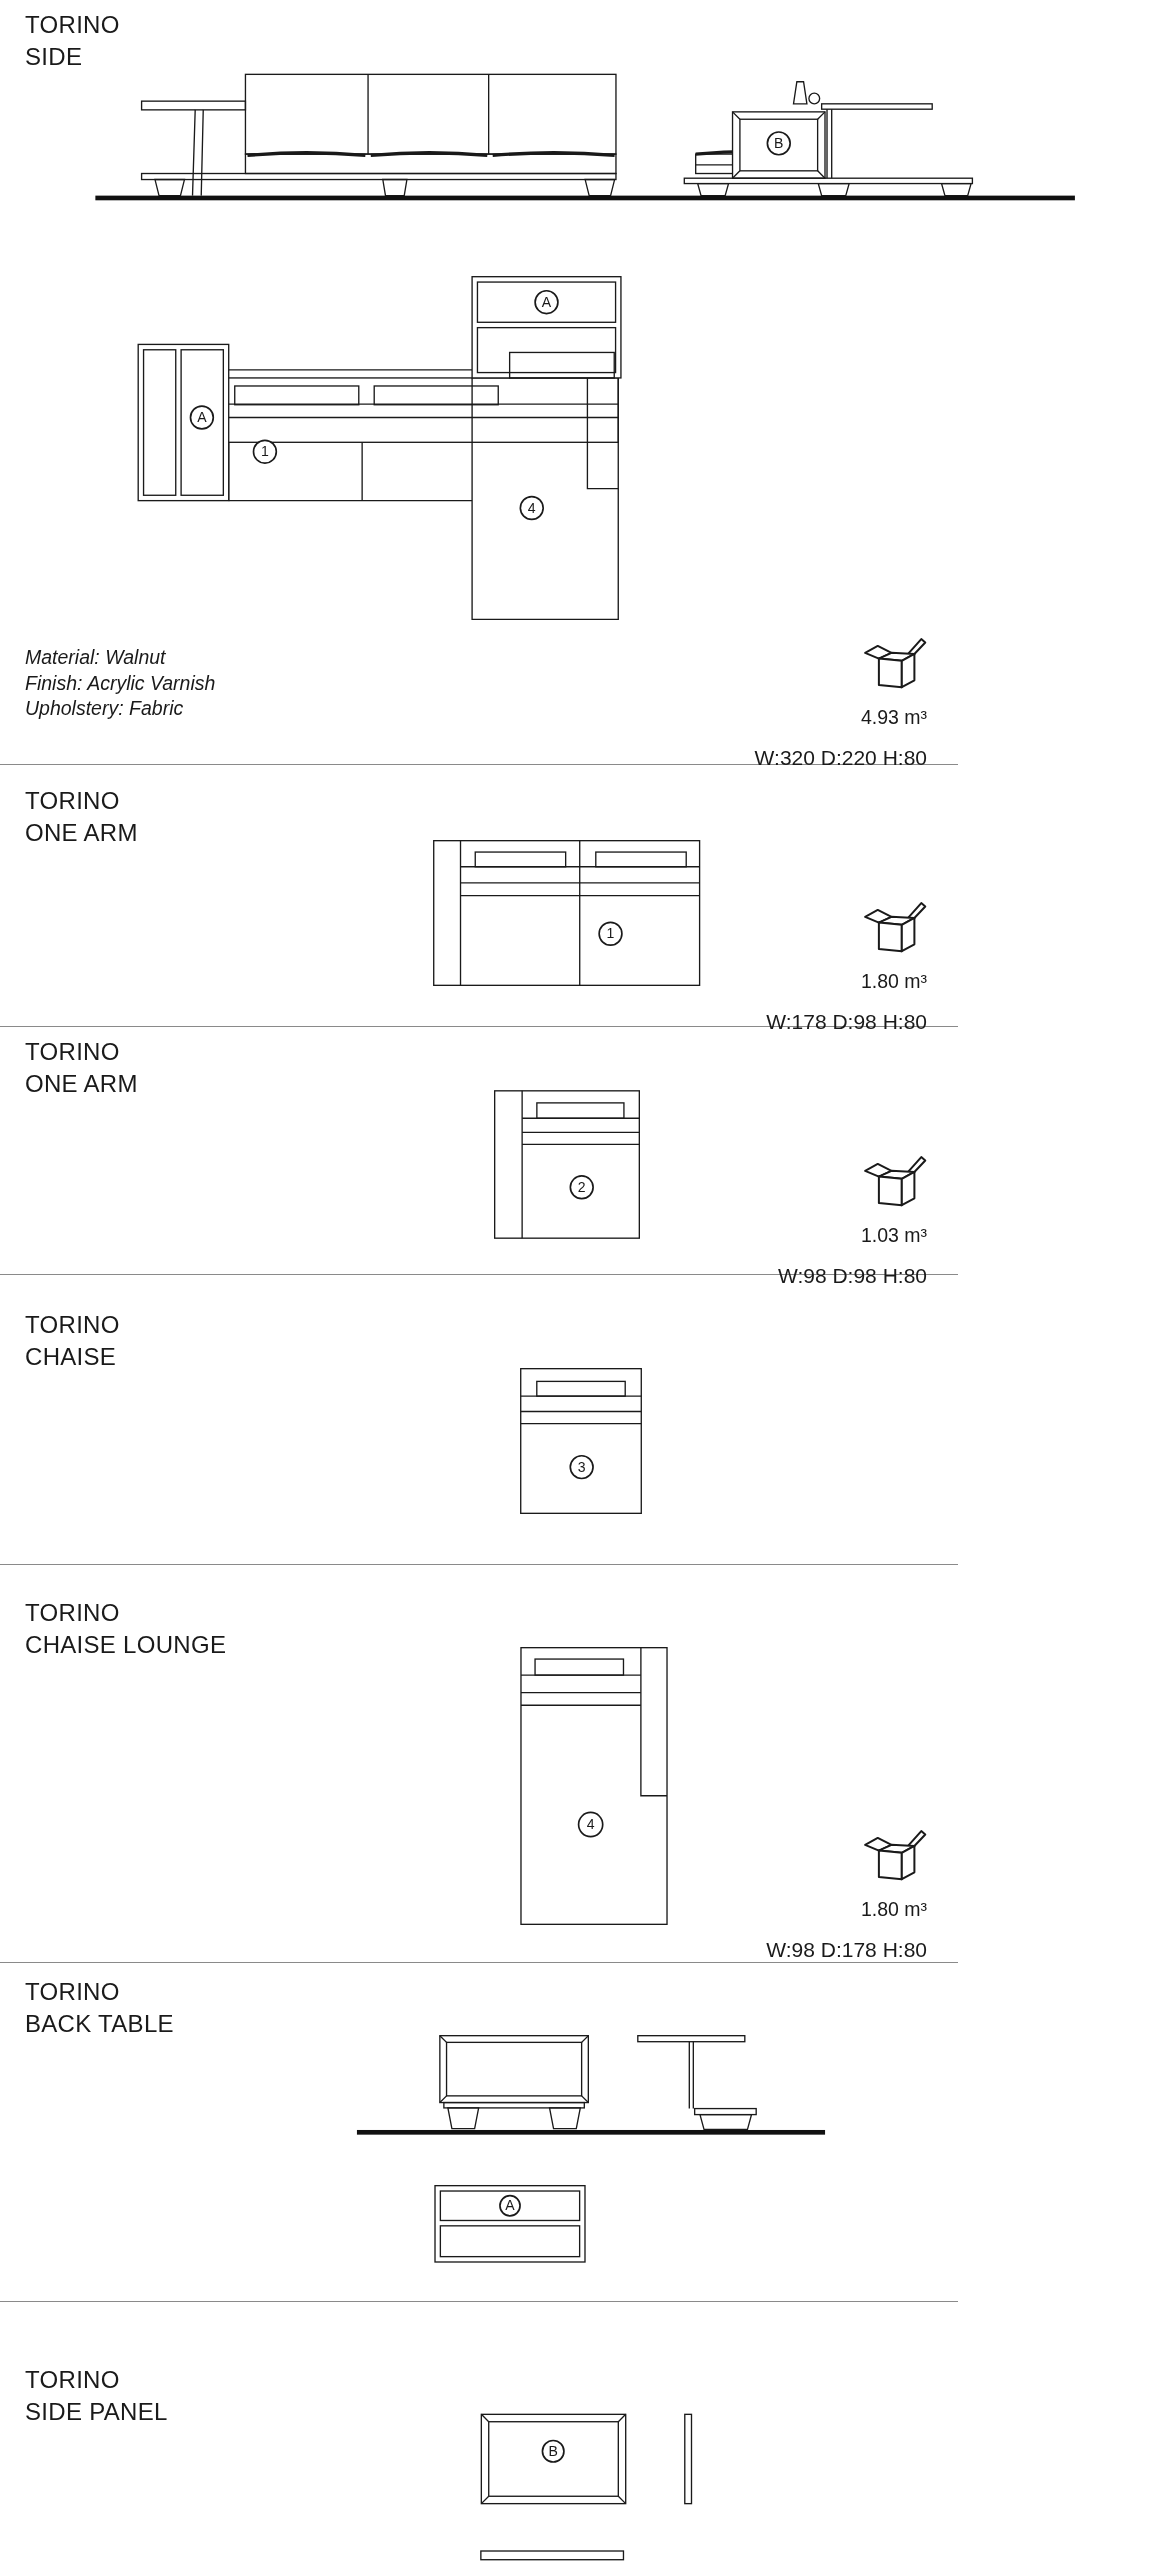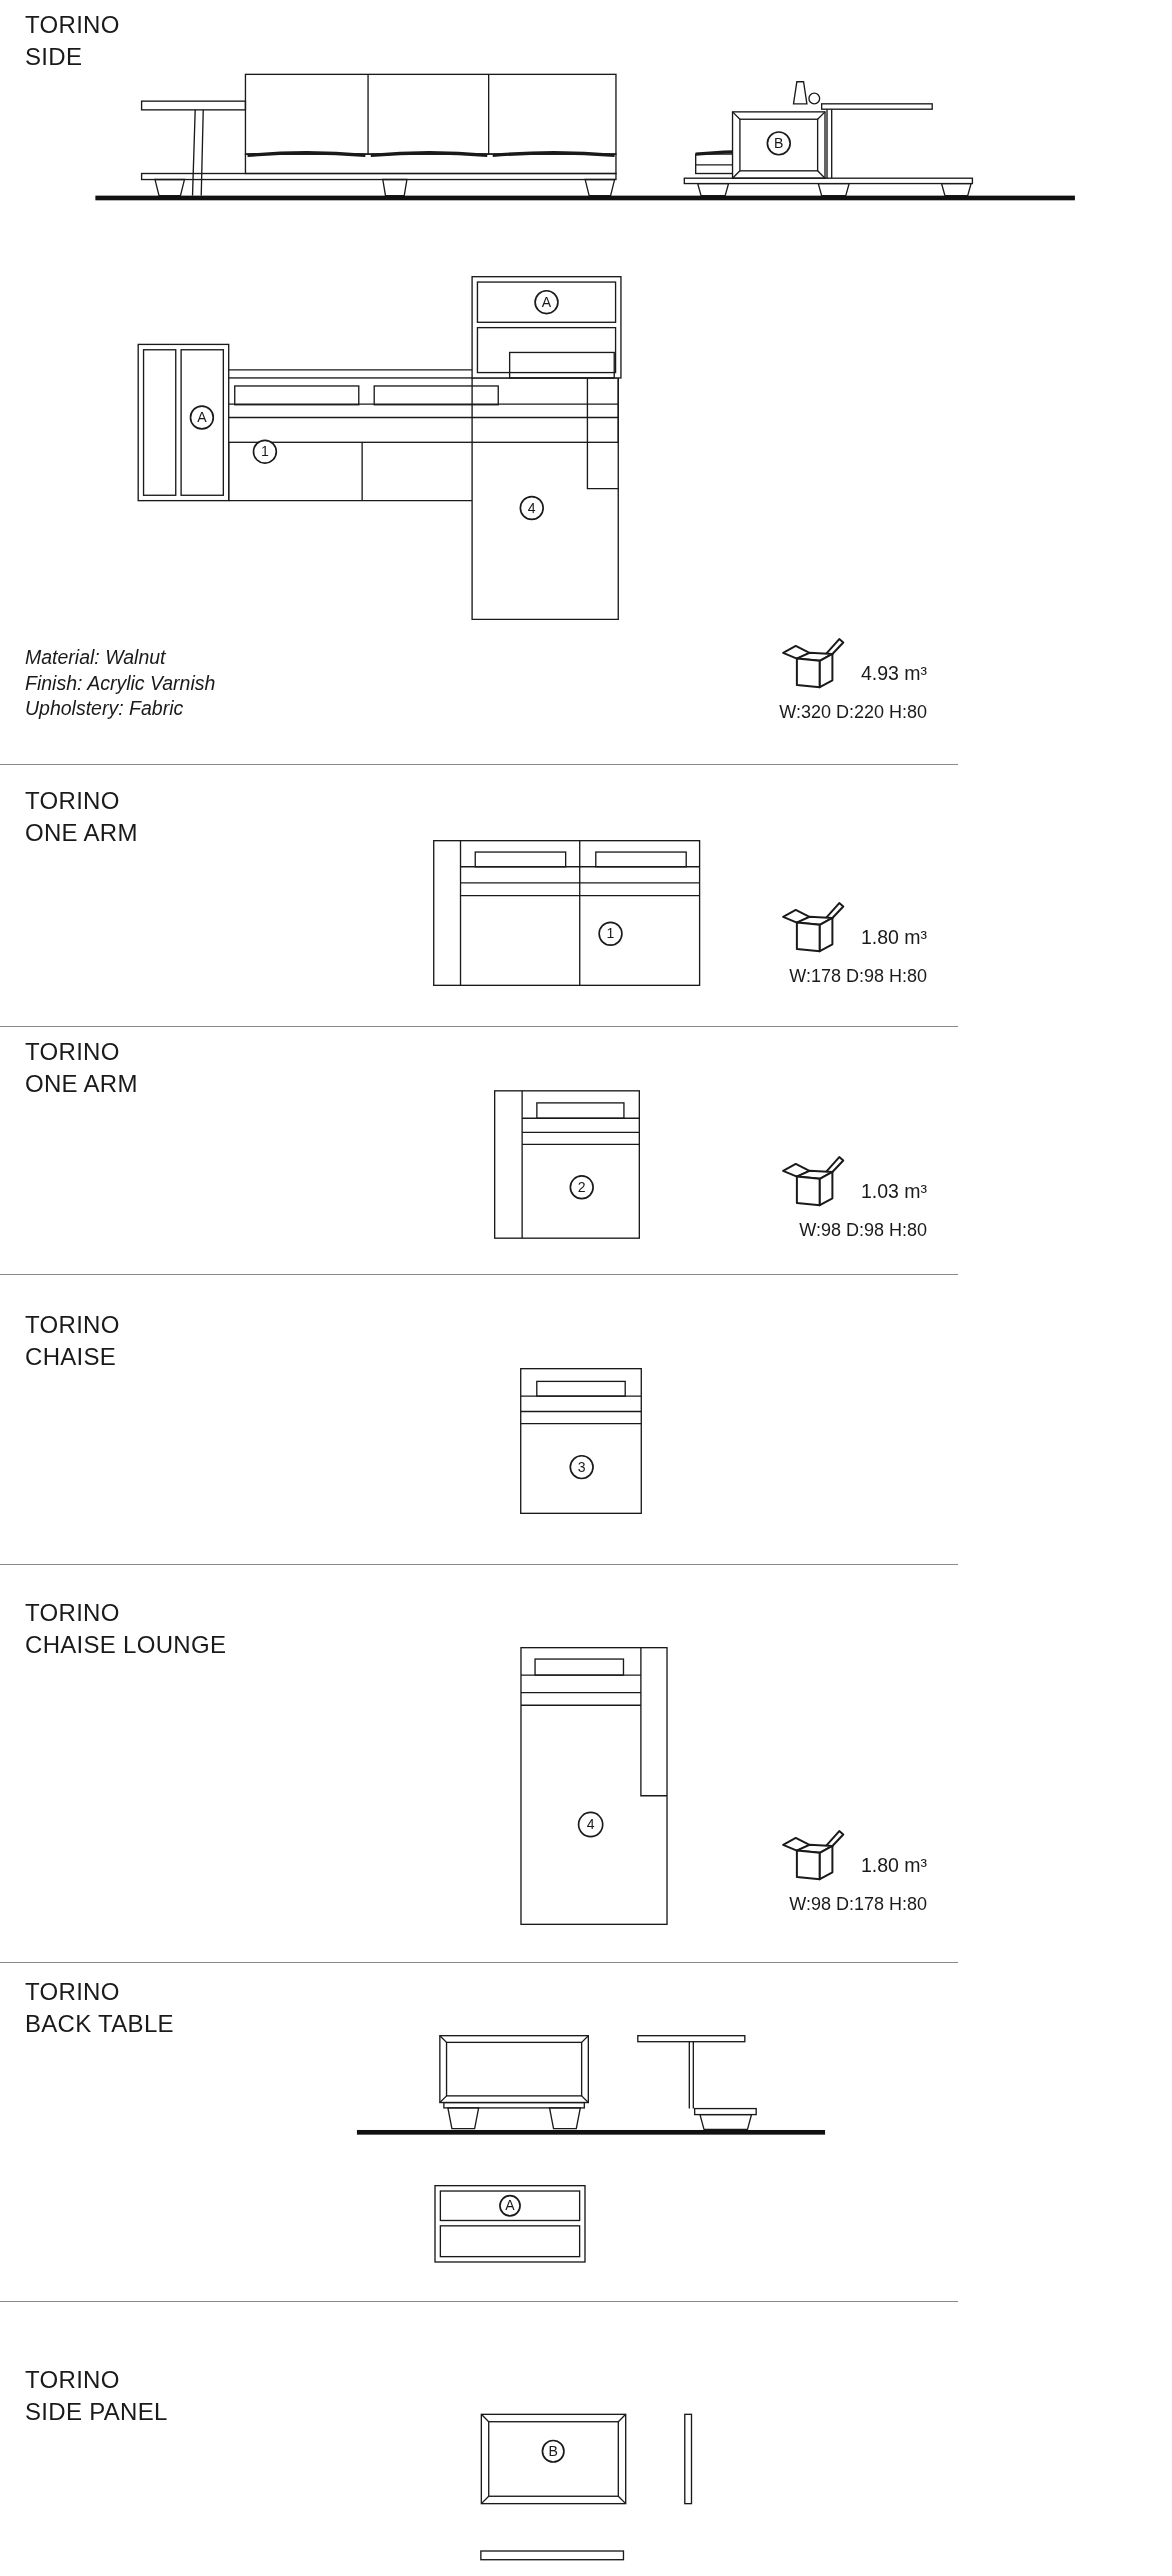--- a/index.html
+++ b/index.html
@@ -8,24 +8,24 @@
     font-family:"Liberation Sans","DejaVu Sans",sans-serif;
     color:#1a1a1a; position:relative; overflow:hidden;
   }
   .sheet { width:958px; height:2576px; position:relative; }
   .sheet-section { position:relative; box-sizing:border-box; border-bottom:1.3px solid #8a8a8a; }
   .sheet-section.last { border-bottom:none; }
   .section-title { position:absolute; left:25px; font-size:24px; line-height:32px; letter-spacing:0.3px; white-space:nowrap; }
   .materials { position:absolute; left:25px; top:645px; font-size:19.5px; line-height:25.5px;font-style:italic; }
   .drawing { position:absolute; }
   .spec { position:absolute; right:31px; width:181px; }
-  .spec-row { display:flex; justify-content:flex-end; align-items:flex-end; gap:16px; }
+  .spec-row { display:flex; justify-content:flex-end; align-items:flex-end; gap:16px;flex-direction:column; }
   .box-icon { width:63px; height:56px; flex:0 0 auto; }
   .volume { font-size:19.5px; padding-bottom:5.4px; white-space:nowrap; }
-  .spec-dims { font-size:18px; text-align:right; margin-top:12px; white-space:nowrap; }
+  .spec-dims { font-size:21px; text-align:right; margin-top:12px; white-space:nowrap; }
   svg .ln { stroke:#1a1a1a; stroke-width:2; fill:none; }
   svg .lnw { stroke:#1a1a1a; stroke-width:2; fill:#ffffff; }
   svg .thick { stroke:#1a1a1a; stroke-width:5; fill:none; }
   svg .solid { fill:#111111; stroke:none; }
   svg .marker-circle { stroke:#1a1a1a; stroke-width:2.5; fill:#ffffff; }
   svg .marker-text { fill:#1a1a1a; font-family:"Liberation Sans","DejaVu Sans",sans-serif; font-size:21px; text-anchor:middle; stroke:none; }
 </style>
 </head>
 <body>
 

